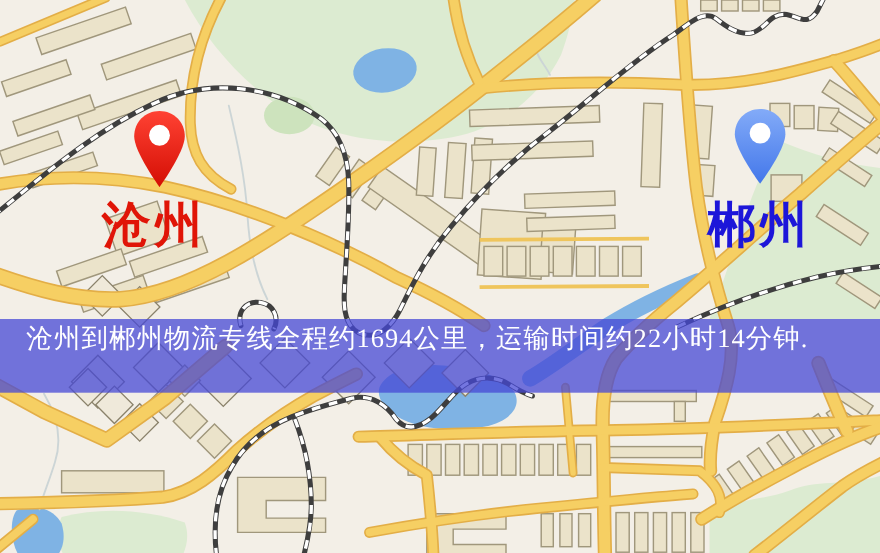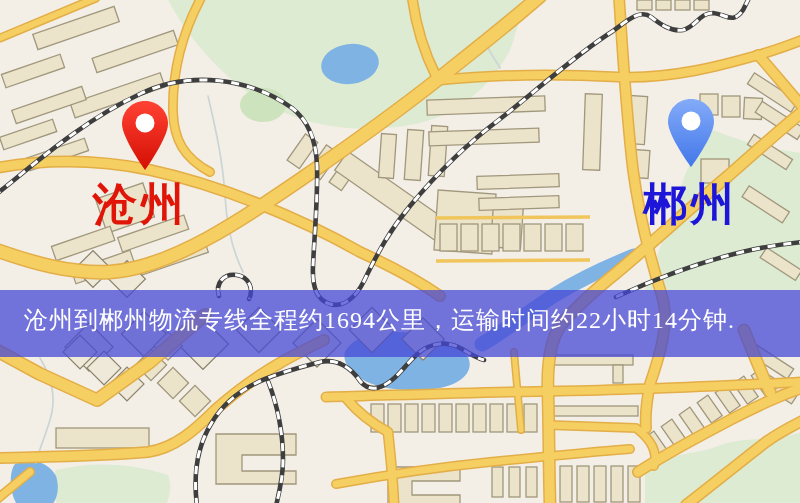--- a/index.html
+++ b/index.html
@@ -21,21 +21,21 @@
   .bldh{fill:#efe9da;stroke:#8a826b;stroke-width:1.2}
   .rail-b{fill:none;stroke:#3e3e3e;stroke-width:4.6;stroke-linecap:round}
   .rail-w{fill:none;stroke:#ffffff;stroke-width:3;stroke-dasharray:8 8}
   .pin-hole{fill:#ffffff}
   .city-label{font-family:"Liberation Serif",serif;font-size:44px;font-weight:600;letter-spacing:3px;}
   
   .banner{
     position:absolute;left:0;top:290px;width:800px;height:67px;
     background:rgba(70,72,213,0.75);
     display:flex;align-items:flex-start;box-sizing:border-box;
-    padding:16px 0 0 24px;
+    padding:4px 0 0 24px;
   }
   .banner span{
     color:#ffffff;font-size:24px;line-height:1.2;
     font-family:"Liberation Serif",serif;letter-spacing:1px;white-space:nowrap;
   }
 </style>
 </head>
 <body>
 
 <div class="viewport">

